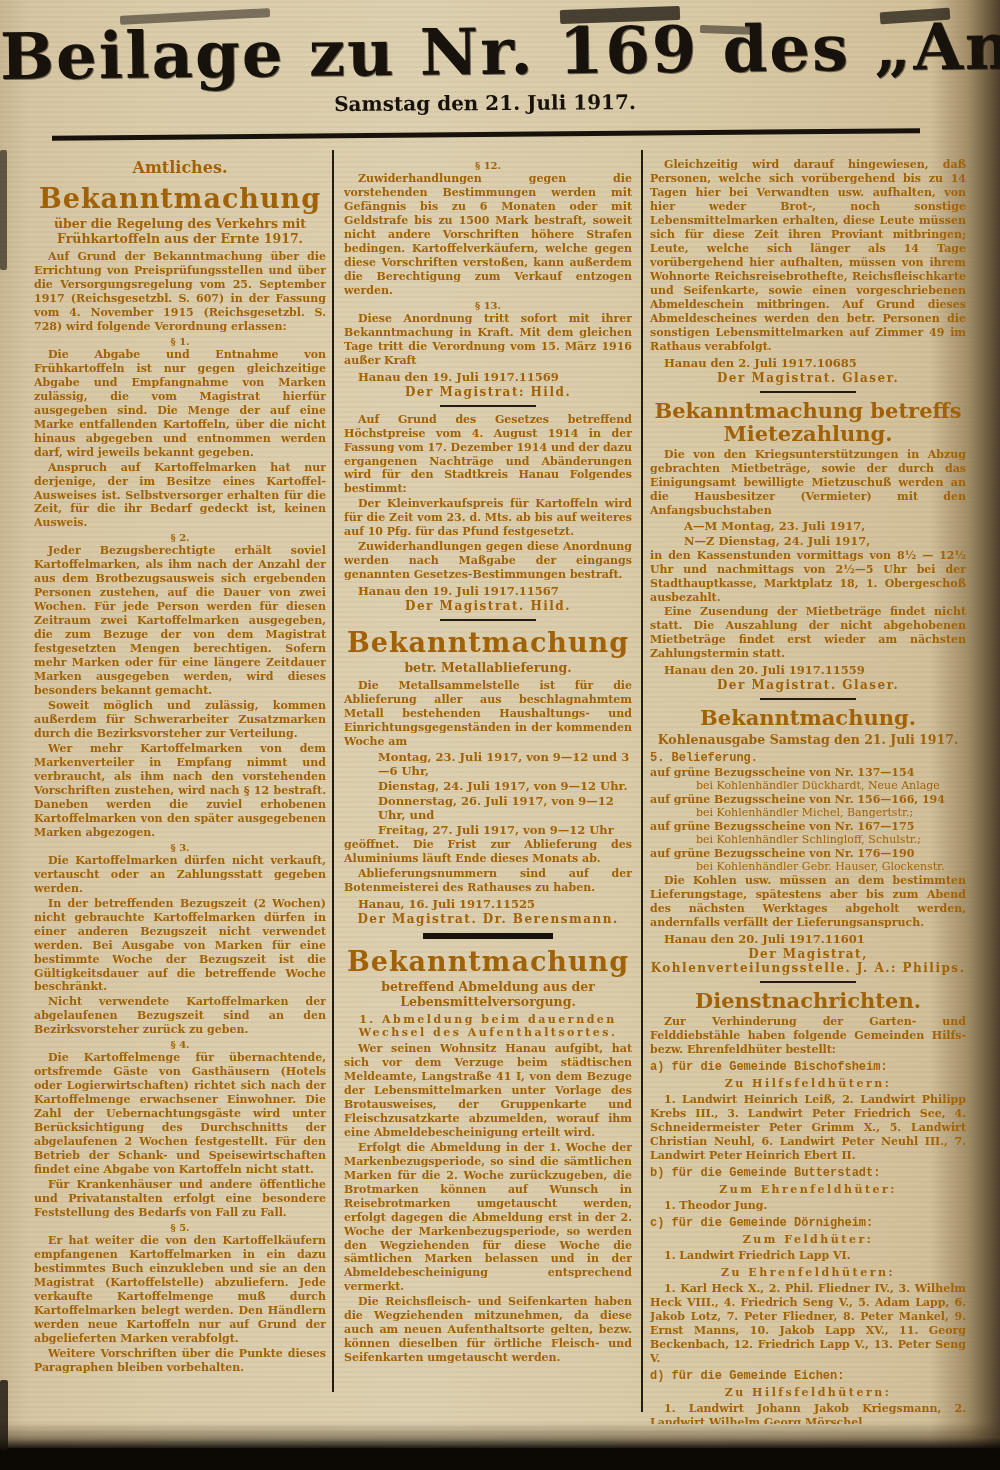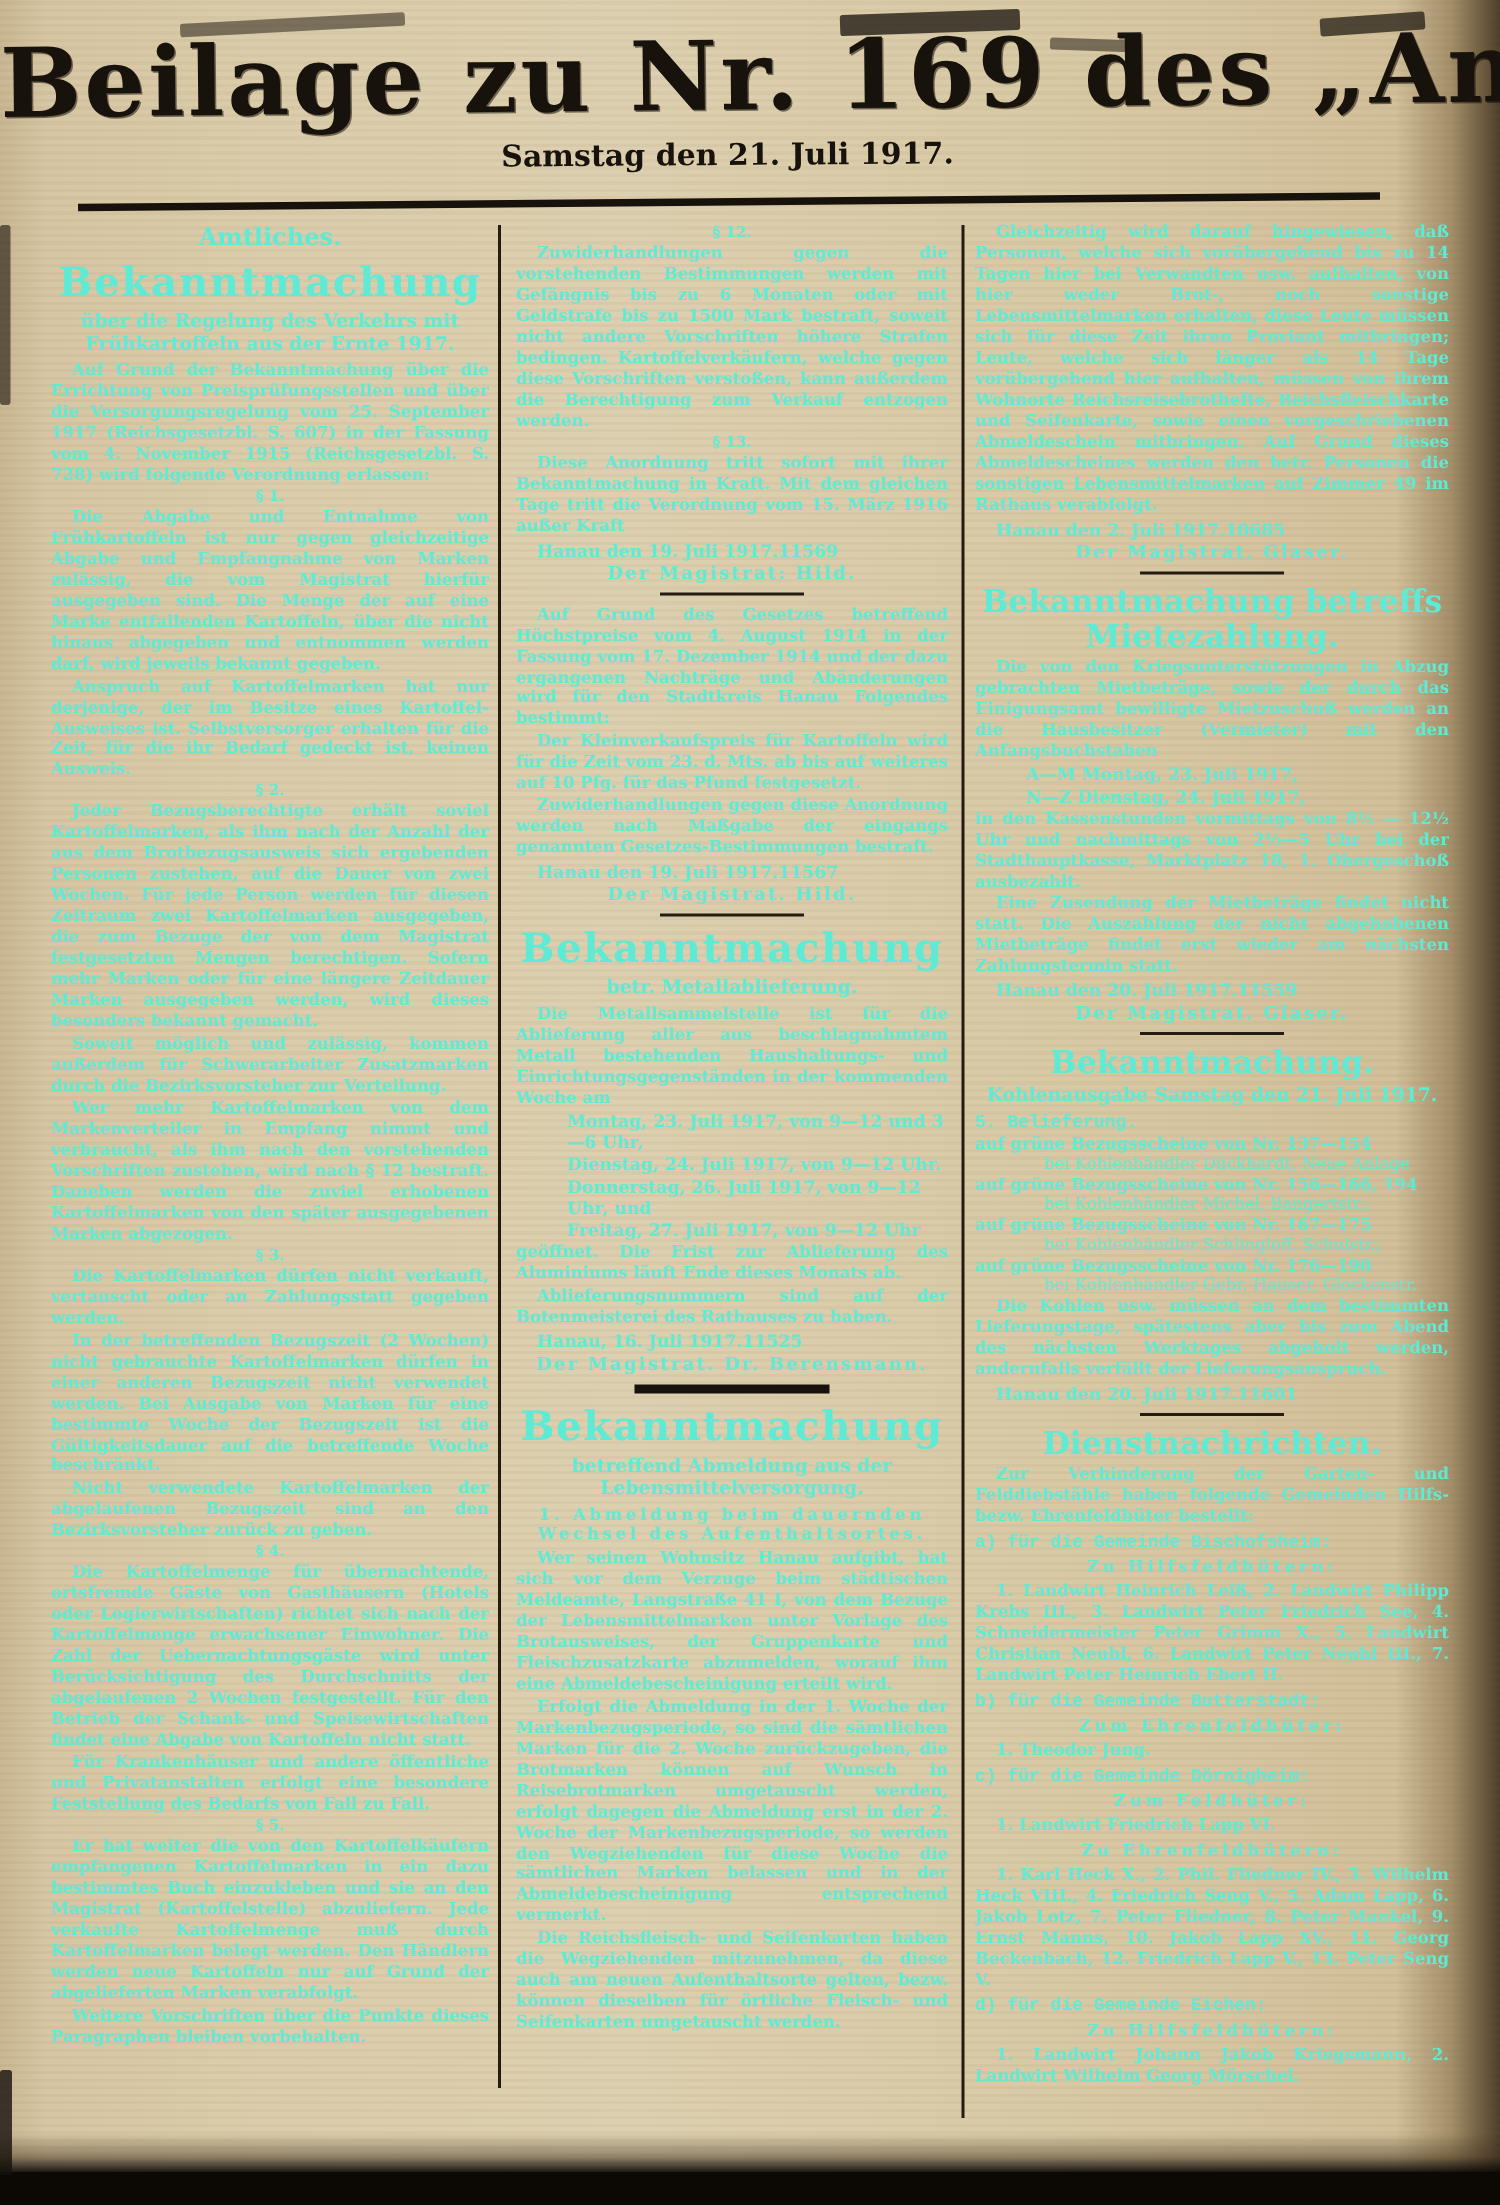--- a/index.html
+++ b/index.html
@@ -22,21 +22,21 @@
   .smudge{position:absolute;background:#17120b;border-radius:2px;opacity:.85;}
   .masthead{position:absolute;left:0;top:18px;width:970px;text-align:center;color:#17120b;}
   .masthead .title{
     font-size:64px;font-weight:700;letter-spacing:2px;line-height:1.05;
     transform:rotate(-.6deg);text-shadow:1px 1px 0 rgba(23,18,11,.55);
     white-space:nowrap;
   }
   .masthead .date{font-size:20px;font-weight:700;margin-top:6px;transform:rotate(-.4deg);}
   .head-rule{position:absolute;left:52px;top:132px;width:868px;height:5px;background:#17120b;transform:rotate(-.5deg);}
   .col-rule{position:absolute;width:2px;background:#241c12;}
-  .col{position:absolute;top:148px;color:#5eead4;overflow:hidden;}
+  .col{position:absolute;top:158px;color:#a16207;overflow:hidden;}
   .col-0{left:34px;width:292px;height:1262px;}
   .col-1{left:344px;width:288px;height:1212px;}
   .col-2{left:650px;width:316px;height:1266px;}
 
   .b-kicker{text-align:center;font-weight:700;font-size:16px;margin:0 0 3px;}
   .b-headline{text-align:center;font-weight:700;font-size:27px;margin:6px 0 2px;letter-spacing:1px;}
   .b-headline-sm{text-align:center;font-weight:700;font-size:21px;line-height:1.1;margin:6px 0 3px;}
   .b-subhead{text-align:center;font-weight:700;font-size:12.5px;margin:0 0 4px;}
   .b-section{text-align:center;font-weight:700;font-size:10px;margin:2px 0 1px;}
   .b-spacedhead{text-align:center;font-weight:700;font-size:11px;letter-spacing:2.5px;margin:3px 0;}
@@ -169,20 +169,21 @@
     <div class="b-hang2">bei Kohlenhändler Michel, Bangertstr.;</div>
     <div class="b-hang">auf grüne Bezugsscheine von Nr. 167—175</div>
     <div class="b-hang2">bei Kohlenhändler Schlingloff, Schulstr.;</div>
     <div class="b-hang">auf grüne Bezugsscheine von Nr. 176—190</div>
     <div class="b-hang2">bei Kohlenhändler Gebr. Hauser, Glockenstr.</div>
     <div class="b-para">Die Kohlen usw. müssen an dem bestimmten Lieferungstage, spätestens aber bis zum Abend des nächsten Werktages abgeholt werden, andernfalls verfällt der Lieferungsanspruch.</div>
     <div class="b-dateline">
       <span class="dn-date">Hanau den 20. Juli 1917.</span>
       <span class="dn-num">11601</span>
     </div>
+    <div class="b-sig">Der Magistrat, Kohlenverteilungsstelle. J. A.: Philips.</div>
     <div class="b-divider"></div>
     <div class="b-headline-sm">Dienstnachrichten.</div>
     <div class="b-para">Zur Verhinderung der Garten- und Felddiebstähle haben folgende Gemeinden Hilfs- bezw. Ehrenfeldhüter bestellt:</div>
     <div class="b-center-bold">a) für die Gemeinde Bischofsheim:</div>
     <div class="b-spacedhead">Zu Hilfsfeldhütern:</div>
     <div class="b-list">1. Landwirt Heinrich Leiß, 2. Landwirt Philipp Krebs III., 3. Landwirt Peter Friedrich See, 4. Schneidermeister Peter Grimm X., 5. Landwirt Christian Neuhl, 6. Landwirt Peter Neuhl III., 7. Landwirt Peter Heinrich Ebert II.</div>
     <div class="b-center-bold">b) für die Gemeinde Butterstadt:</div>
     <div class="b-spacedhead">Zum Ehrenfeldhüter:</div>
     <div class="b-list">1. Theodor Jung.</div>
     <div class="b-center-bold">c) für die Gemeinde Dörnigheim:</div>

